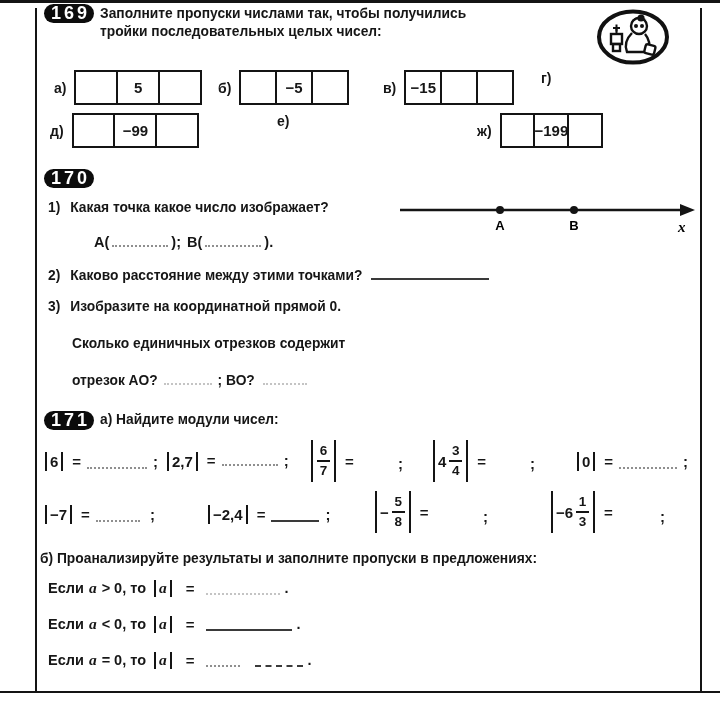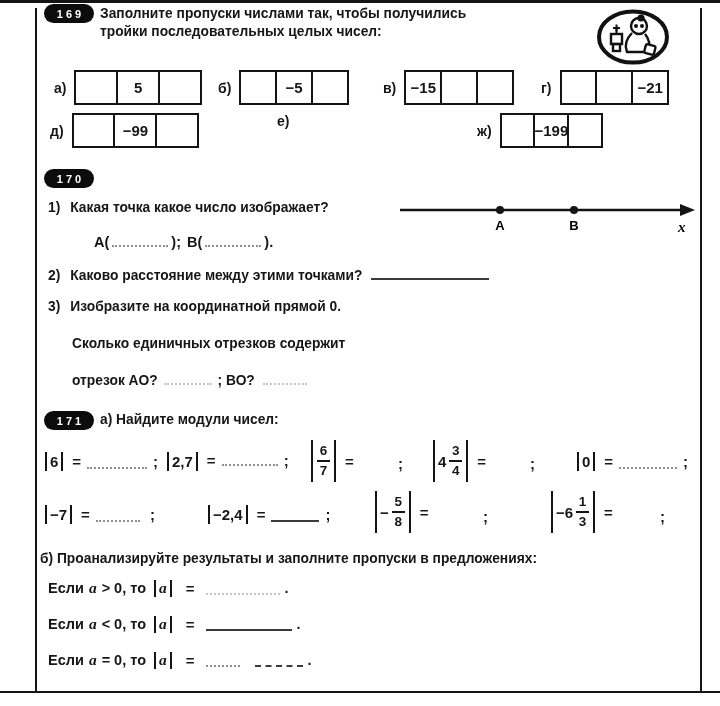--- a/index.html
+++ b/index.html
@@ -1,20 +1,20 @@
 <!DOCTYPE html>
 <html><head>
 <meta charset="utf-8">
 <style>
   html,body{margin:0;padding:0;background:#ffffff;}
   .page{position:relative;width:720px;height:706px;background:#fff;overflow:hidden;
         font-family:"Liberation Sans",sans-serif;color:#161616;}
   .rule{position:absolute;background:#141414;}
   .badge{position:absolute;width:47px;height:19px;background:#0c0c0c;color:#fff;border-radius:10px;
-         display:flex;align-items:center;justify-content:center;font-weight:700;font-size:11px;
+         display:flex;align-items:center;justify-content:center;font-weight:700;font-size:18px;
          letter-spacing:3px;padding-left:3px;}
   .b-title{position:absolute;font-weight:700;font-size:13.8px;white-space:nowrap;}
   .txt{position:absolute;font-weight:700;font-size:13.8px;white-space:nowrap;display:flex;align-items:baseline;}
   .qnum{margin-right:10px;}
   .grp{position:absolute;display:flex;align-items:center;gap:8px;}
   .glabel{font-weight:700;font-size:14px;}
   .cells{display:flex;}
   .cell{box-sizing:border-box;border:2.2px solid #141414;margin-left:-2.2px;height:35px;background:#fff;
         display:flex;align-items:center;justify-content:center;font-weight:700;font-size:15px;}
   .cell:first-child{margin-left:0;}
@@ -89,25 +89,20 @@
   <div class="grp" style="left:383px;top:70px;">
     <span class="glabel">в)</span>
     <div class="cells">
       <div class="cell w38">−15</div>
       <div class="cell w38"></div>
       <div class="cell w38"></div>
     </div>
   </div>
   <div class="grp" style="left:541px;top:70px;">
     <span class="glabel">г)</span>
-    <div class="cells">
-      <div class="cell w38"></div>
-      <div class="cell w38"></div>
-      <div class="cell w38">−21</div>
-    </div>
   </div>
 
   <div class="grp" style="left:50px;top:113px;">
     <span class="glabel">д)</span>
     <div class="cells">
       <div class="cell w44"></div>
       <div class="cell w44">−99</div>
       <div class="cell w44"></div>
     </div>
   </div>

